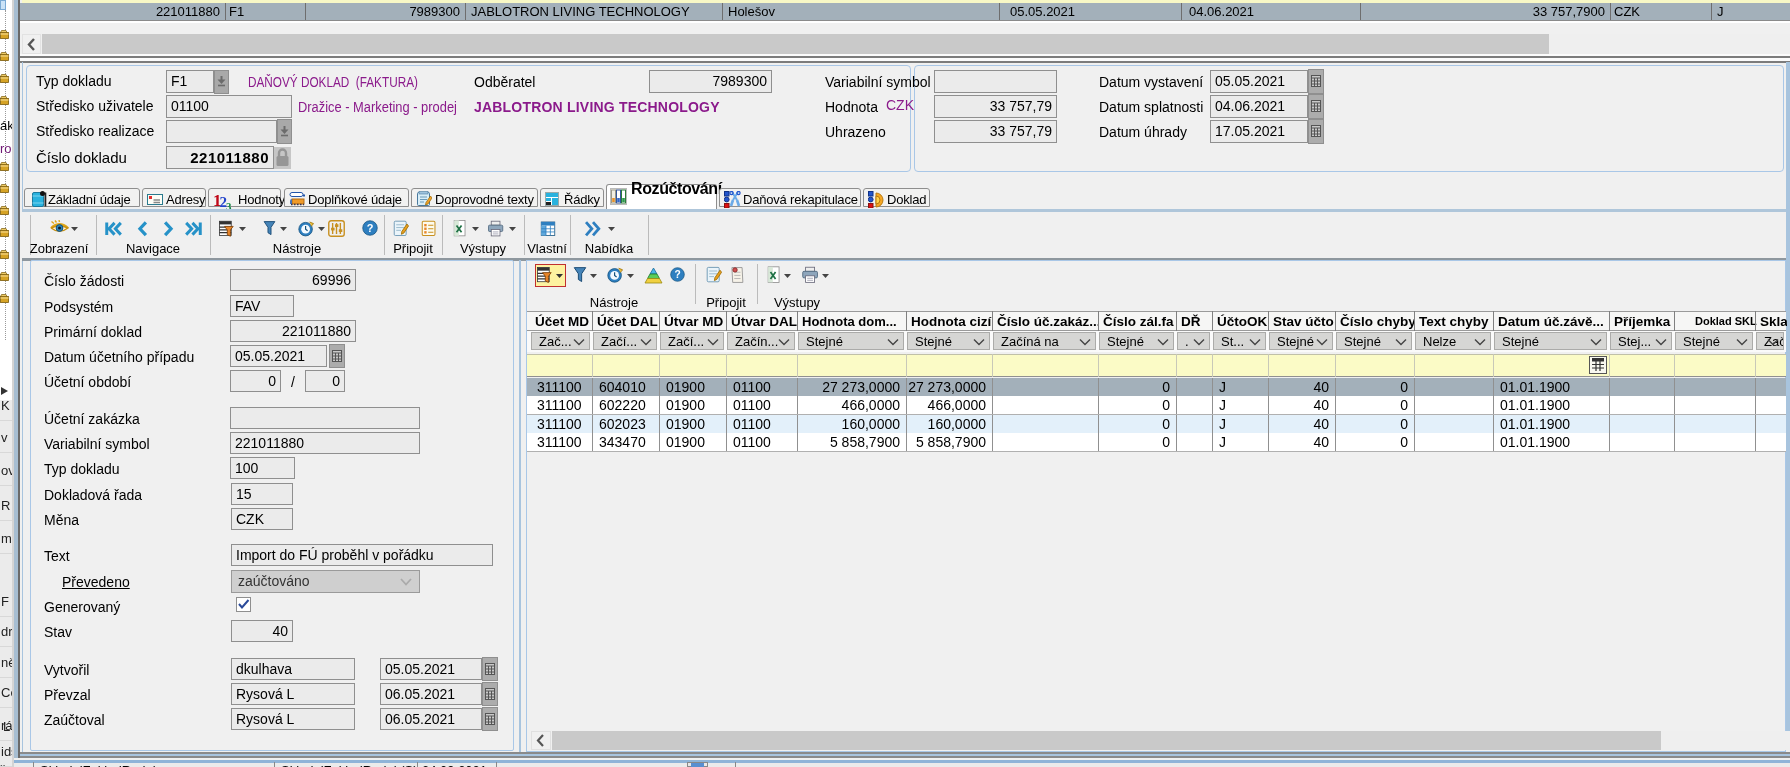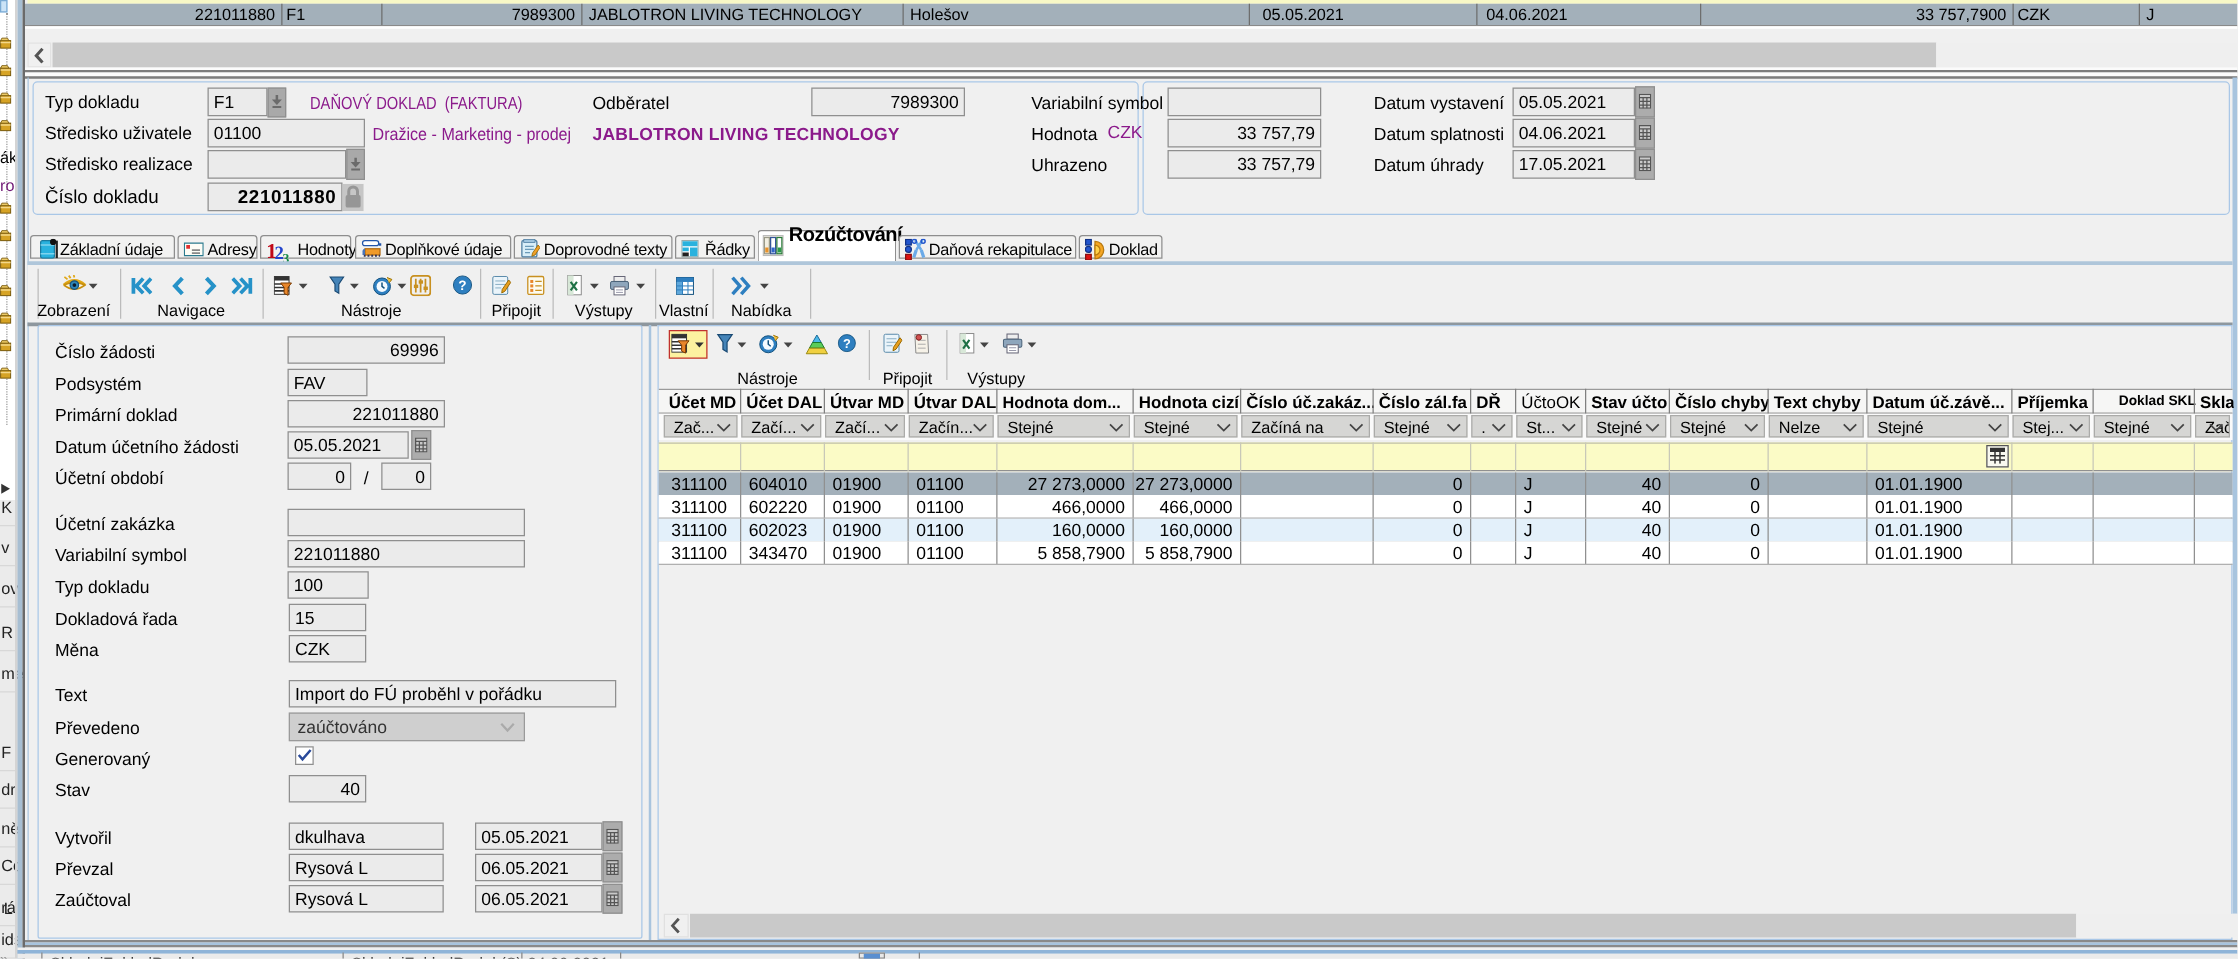--- a/index.html
+++ b/index.html
@@ -399,29 +399,29 @@
   </svg>
 <svg class="a" style="left:607px;top:226px" width="9" height="6">
     <path d="M1 1 L4.5 5 L8 1 Z" fill="#444"></path>
   </svg>
 <div class="a" style="left:30px;top:260px;width:484px;height:491px;background:#F0F0F0;border:1px solid #A9C7E7;border-radius:2px;box-sizing:border-box;"></div>
 <div class="a" style="left:519px;top:260px;width:2px;height:492px;background:#A8C4DE;"></div>
 <div class="a" style="left:526px;top:260px;width:1260px;height:492px;border:1px solid #A9C7E7;box-sizing:border-box;background:#F0F0F0;"></div>
 <div class="lbl" style="left:44px;top:273px;">Číslo žádosti</div>
 <div class="lbl" style="left:44px;top:299px;">Podsystém</div>
 <div class="lbl" style="left:44px;top:324px;">Primární doklad</div>
-<div class="lbl" style="left:44px;top:349px;">Datum účetního žádosti</div>
+<div class="lbl" style="left:44px;top:349px;">Datum účetního případu</div>
 <div class="lbl" style="left:44px;top:374px;">Účetní období</div>
 <div class="lbl" style="left:44px;top:411px;">Účetní zakázka</div>
 <div class="lbl" style="left:44px;top:436px;">Variabilní symbol</div>
 <div class="lbl" style="left:44px;top:461px;">Typ dokladu</div>
 <div class="lbl" style="left:44px;top:487px;">Dokladová řada</div>
 <div class="lbl" style="left:44px;top:512px;">Měna</div>
 <div class="lbl" style="left:44px;top:548px;">Text</div>
-<div class="lbl" style="left:44px;top:574px;">Převedeno</div>
+<div class="lbl" style="left:62px;top:574px;text-decoration:underline;">Převedeno</div>
 <div class="lbl" style="left:44px;top:599px;">Generovaný</div>
 <div class="lbl" style="left:44px;top:624px;">Stav</div>
 <div class="lbl" style="left:44px;top:662px;">Vytvořil</div>
 <div class="lbl" style="left:44px;top:687px;">Převzal</div>
 <div class="lbl" style="left:44px;top:712px;">Zaúčtoval</div>
 <div class="inp r" style="left:230px;top:269px;width:126px;height:22px;background:#EBEBEB;line-height:20px;">69996</div>
 <div class="inp" style="left:230px;top:295px;width:64px;height:22px;background:#EBEBEB;line-height:20px;">FAV</div>
 <div class="inp r" style="left:230px;top:320px;width:126px;height:22px;background:#EBEBEB;line-height:20px;">221011880</div>
 <div class="inp" style="left:230px;top:345px;width:97px;height:22px;background:#EBEBEB;line-height:20px;">05.05.2021</div>
 <div class="a" style="left:329px;top:344px;width:16px;height:24px;background:#ACACAC;border:1px solid #8F8F8F;box-sizing:border-box;"></div>
@@ -545,21 +545,21 @@
 <div class="a" style="left:797px;top:313px;width:105px;height:17px;line-height:17px;font-size:13px;font-weight:bold;padding-left:5px;white-space:nowrap;overflow:hidden;">Hodnota dom...</div>
 <div class="a" style="left:797px;top:311px;width:1px;height:20px;background:#808080;"></div>
 <div class="a" style="left:906px;top:313px;width:82px;height:17px;line-height:17px;font-size:13.5px;font-weight:bold;padding-left:5px;white-space:nowrap;overflow:hidden;">Hodnota cizí</div>
 <div class="a" style="left:906px;top:311px;width:1px;height:20px;background:#808080;"></div>
 <div class="a" style="left:992px;top:313px;width:102px;height:17px;line-height:17px;font-size:13.5px;font-weight:bold;padding-left:5px;white-space:nowrap;overflow:hidden;">Číslo úč.zakáz...</div>
 <div class="a" style="left:992px;top:311px;width:1px;height:20px;background:#808080;"></div>
 <div class="a" style="left:1098px;top:313px;width:74px;height:17px;line-height:17px;font-size:13.5px;font-weight:bold;padding-left:5px;white-space:nowrap;overflow:hidden;">Číslo zál.fa</div>
 <div class="a" style="left:1098px;top:311px;width:1px;height:20px;background:#808080;"></div>
 <div class="a" style="left:1176px;top:313px;width:32px;height:17px;line-height:17px;font-size:13.5px;font-weight:bold;padding-left:5px;white-space:nowrap;overflow:hidden;">DŘ</div>
 <div class="a" style="left:1176px;top:311px;width:1px;height:20px;background:#808080;"></div>
-<div class="a" style="left:1212px;top:313px;width:52px;height:17px;line-height:17px;font-size:13.5px;font-weight:normal;padding-left:5px;white-space:nowrap;overflow:hidden;">ÚčtoOK</div>
+<div class="a" style="left:1212px;top:313px;width:52px;height:17px;line-height:17px;font-size:13.5px;font-weight:bold;padding-left:5px;white-space:nowrap;overflow:hidden;">ÚčtoOK</div>
 <div class="a" style="left:1212px;top:311px;width:1px;height:20px;background:#808080;"></div>
 <div class="a" style="left:1268px;top:313px;width:63px;height:17px;line-height:17px;font-size:13.5px;font-weight:bold;padding-left:5px;white-space:nowrap;overflow:hidden;">Stav účto</div>
 <div class="a" style="left:1268px;top:311px;width:1px;height:20px;background:#808080;"></div>
 <div class="a" style="left:1335px;top:313px;width:75px;height:17px;line-height:17px;font-size:13.5px;font-weight:bold;padding-left:5px;white-space:nowrap;overflow:hidden;">Číslo chyby</div>
 <div class="a" style="left:1335px;top:311px;width:1px;height:20px;background:#808080;"></div>
 <div class="a" style="left:1414px;top:313px;width:75px;height:17px;line-height:17px;font-size:13.5px;font-weight:bold;padding-left:5px;white-space:nowrap;overflow:hidden;">Text chyby</div>
 <div class="a" style="left:1414px;top:311px;width:1px;height:20px;background:#808080;"></div>
 <div class="a" style="left:1493px;top:313px;width:112px;height:17px;line-height:17px;font-size:13.5px;font-weight:bold;padding-left:5px;white-space:nowrap;overflow:hidden;">Datum úč.závě...</div>
 <div class="a" style="left:1493px;top:311px;width:1px;height:20px;background:#808080;"></div>
 <div class="a" style="left:1609px;top:313px;width:61px;height:17px;line-height:17px;font-size:13.5px;font-weight:bold;padding-left:5px;white-space:nowrap;overflow:hidden;">Příjemka</div>

